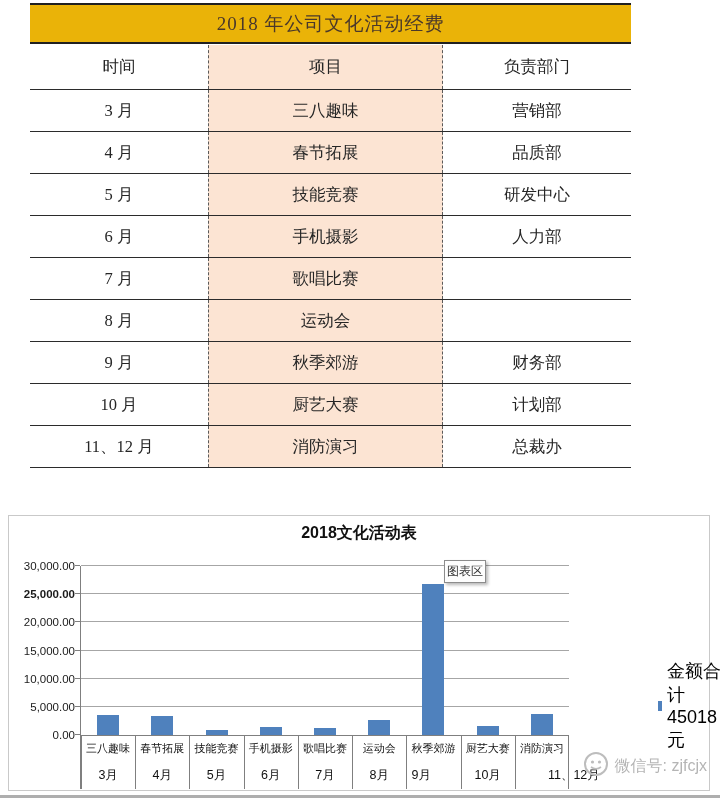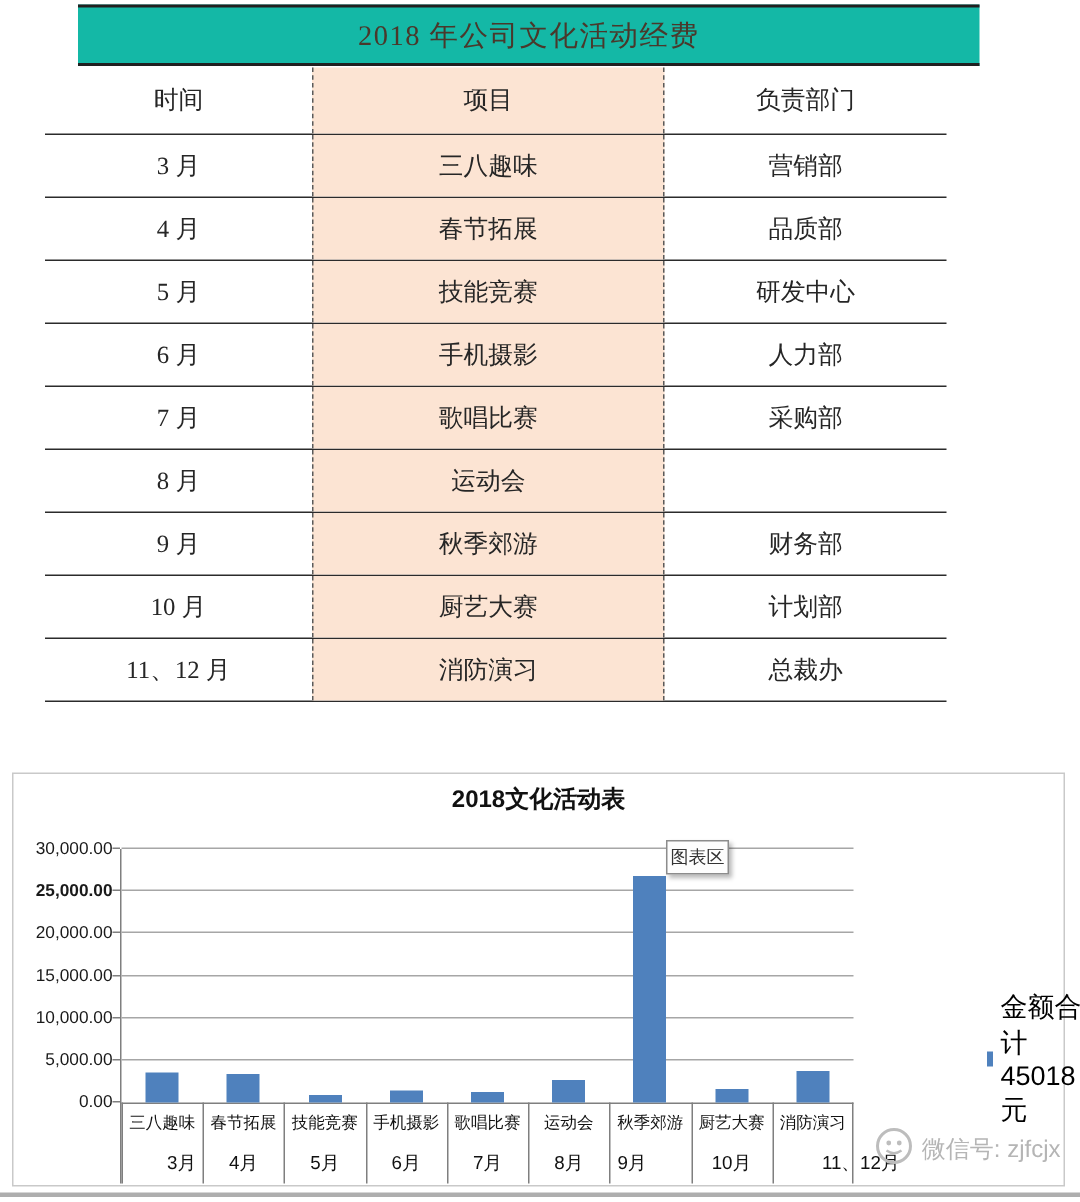--- a/index.html
+++ b/index.html
@@ -1,23 +1,23 @@
 <!DOCTYPE html>
 <html><head>
 <meta charset="utf-8">
 <style>
   html,body{margin:0;padding:0;background:#fff;}
   .sheet{position:relative;width:720px;height:801px;background:#ffffff;overflow:hidden;
          font-family:"Liberation Serif","DejaVu Serif",serif;color:#262626;}
 
   
   .title-bar{position:absolute;left:30px;top:3px;width:601px;height:37px;
-    background:#14b8a6;border-top:2px solid #202020;border-bottom:2px solid #202020;
+    background:#eab308;border-top:2px solid #202020;border-bottom:2px solid #202020;
     display:flex;align-items:center;justify-content:center;
-    font-size:19px;letter-spacing:1px;color:#4a382b;margin-left:22px;}
+    font-size:19px;letter-spacing:1px;color:#4a382b;}
   .xtable{position:absolute;left:30px;top:45px;width:601px;}
   .trow{display:flex;border-bottom:1px solid #2b2b2b;height:41px;}
   .trow.hdr{height:44px;font-size:17px;}
   .tcell{display:flex;align-items:center;justify-content:center;font-size:16.5px;}
   .tcell.c0{width:178px;}
   .tcell.c1{width:235px;background:#fce4d3;border-left:1px dashed #5a5a5a;border-right:1px dashed #5a5a5a;box-sizing:border-box;}
   .tcell.c2{flex:1;}
 
   
   .chart-frame{position:absolute;left:8px;top:515px;width:702px;height:276px;
@@ -73,21 +73,20 @@
           <div class="tcell c2">研发中心</div>
         </div>
         <div class="trow">
           <div class="tcell c0">6 月</div>
           <div class="tcell c1">手机摄影</div>
           <div class="tcell c2">人力部</div>
         </div>
         <div class="trow">
           <div class="tcell c0">7 月</div>
           <div class="tcell c1">歌唱比赛</div>
-          <div class="tcell c2">采购部</div>
         </div>
         <div class="trow">
           <div class="tcell c0">8 月</div>
           <div class="tcell c1">运动会</div>
         </div>
         <div class="trow">
           <div class="tcell c0">9 月</div>
           <div class="tcell c1">秋季郊游</div>
           <div class="tcell c2">财务部</div>
         </div>
@@ -151,21 +150,21 @@
         <div class="vsep" style="left: 487px;"></div>
         <div class="catname" style="left: 0px; width: 54.2222px;">三八趣味</div>
         <div class="catname" style="left: 54.2222px; width: 54.2222px;">春节拓展</div>
         <div class="catname" style="left: 108.444px; width: 54.2222px;">技能竞赛</div>
         <div class="catname" style="left: 162.667px; width: 54.2222px;">手机摄影</div>
         <div class="catname" style="left: 216.889px; width: 54.2222px;">歌唱比赛</div>
         <div class="catname" style="left: 271.111px; width: 54.2222px;">运动会</div>
         <div class="catname" style="left: 325.333px; width: 54.2222px;">秋季郊游</div>
         <div class="catname" style="left: 379.556px; width: 54.2222px;">厨艺大赛</div>
         <div class="catname" style="left: 433.778px; width: 54.2222px;">消防演习</div>
-        <div class="catmonth" style="left: 13px; width: 54.2222px;">3月</div>
+        <div class="catmonth" style="left: 0px; width: 54.2222px;">3月</div>
         <div class="catmonth" style="left: 54.2222px; width: 54.2222px;">4月</div>
         <div class="catmonth" style="left: 108.444px; width: 54.2222px;">5月</div>
         <div class="catmonth" style="left: 162.667px; width: 54.2222px;">6月</div>
         <div class="catmonth" style="left: 216.889px; width: 54.2222px;">7月</div>
         <div class="catmonth" style="left: 271.111px; width: 54.2222px;">8月</div>
         <div class="catmonth" style="left: 325.333px; width: 30px;">9月</div>
         <div class="catmonth" style="left: 379.556px; width: 54.2222px;">10月</div>
         <div class="catmonth" style="left: 433.778px; width: 54.2222px; padding-left: 32px;">11、12月</div>
       </div>
 

